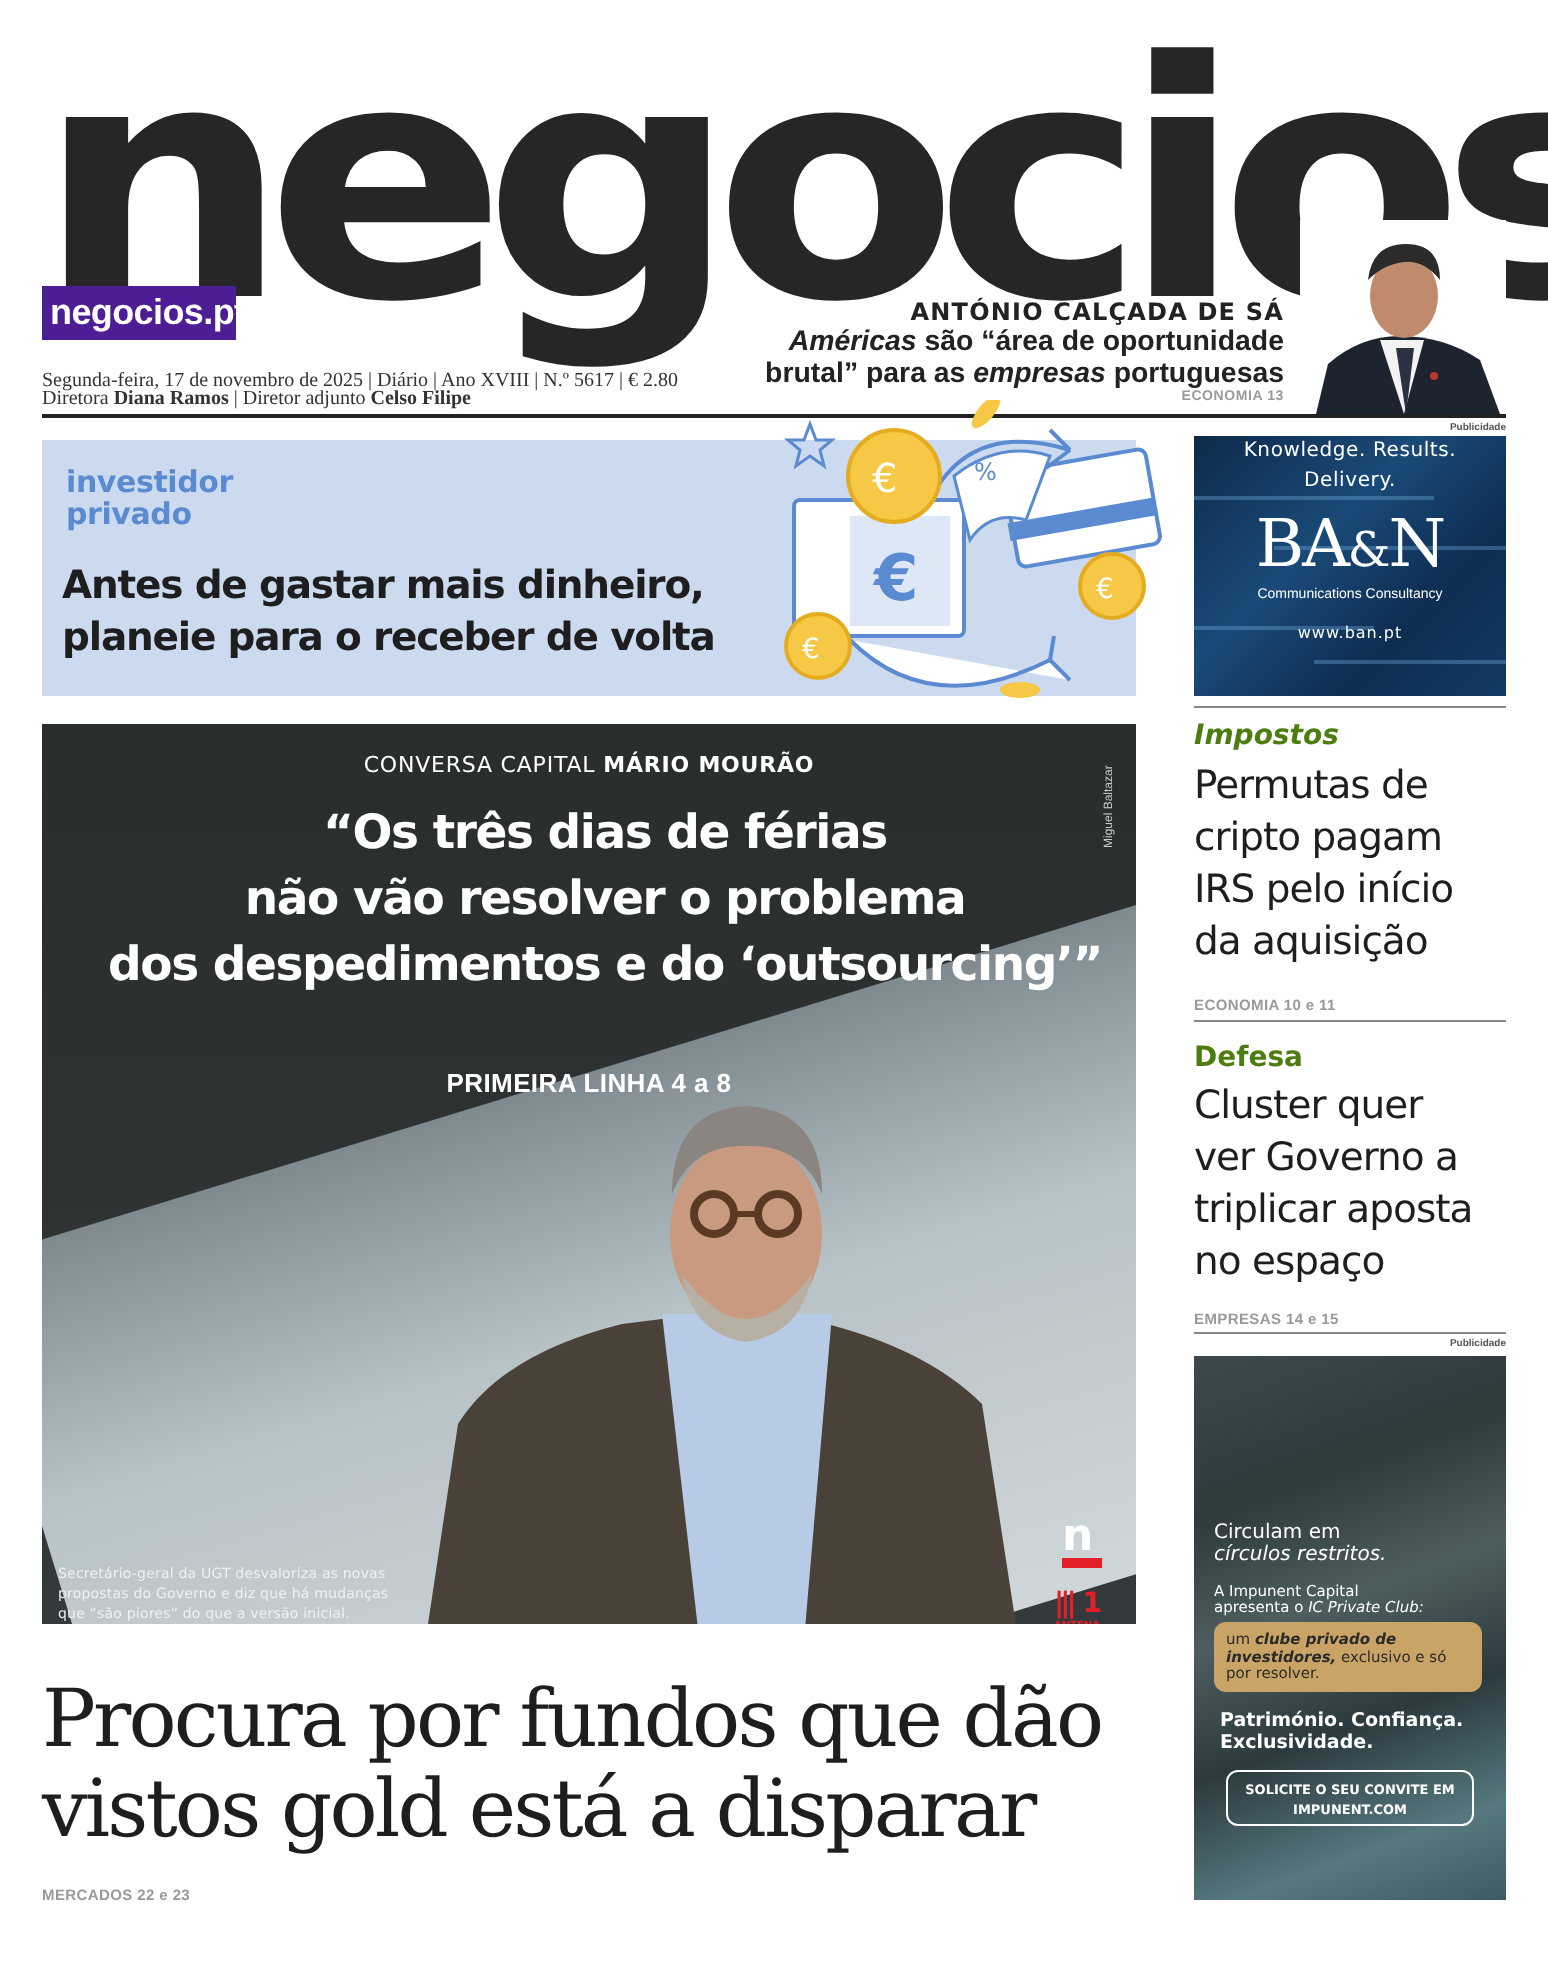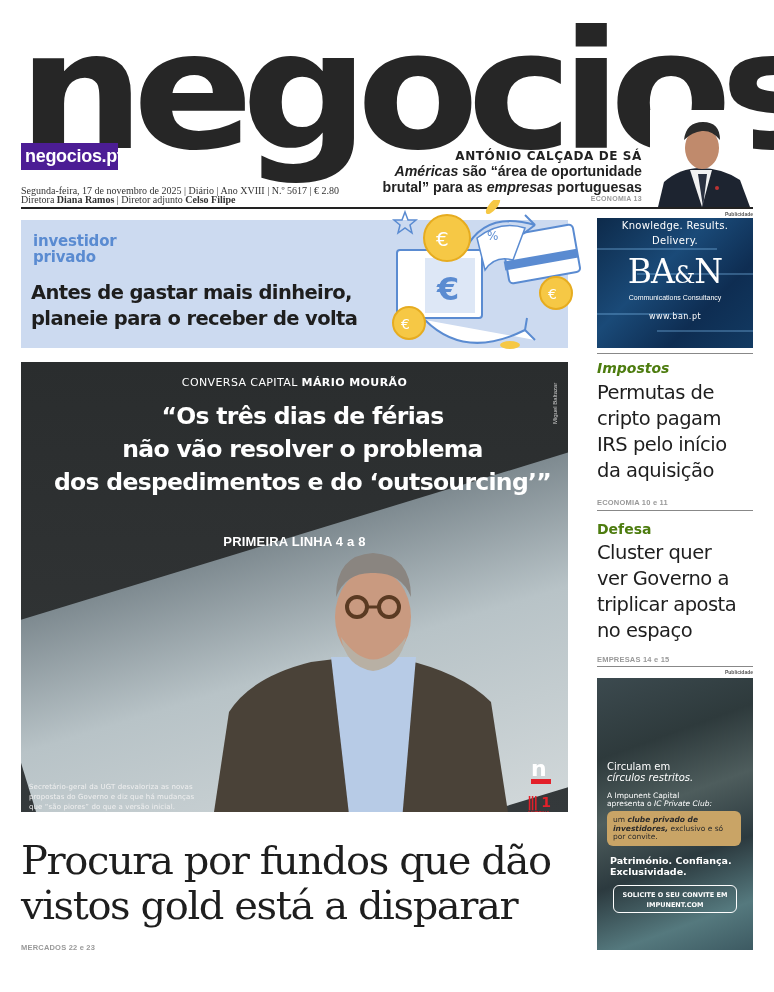--- a/index.html
+++ b/index.html
@@ -191,21 +191,21 @@
     <div>Circulam em</div>
     <i>círculos restritos.</i>
   </div>
   <div class="imp-h3">
     <div>A Impunent Capital</div>
     <div><span>apresenta o </span><i>IC Private Club:</i></div>
   </div>
   <div class="imp-box">
     <div><span>um </span><b>clube privado de</b></div>
     <div><b>investidores,</b><span> exclusivo e só</span></div>
-    <div>por convite.</div>
+    <div>por resolver.</div>
   </div>
   <div class="imp-h4">
     <div>Património. Confiança.</div>
     <div>Exclusividade.</div>
   </div>
   <div class="imp-btn">
     <div>SOLICITE O SEU CONVITE EM</div>
     <div>IMPUNENT.COM</div>
   </div>
 </div>

